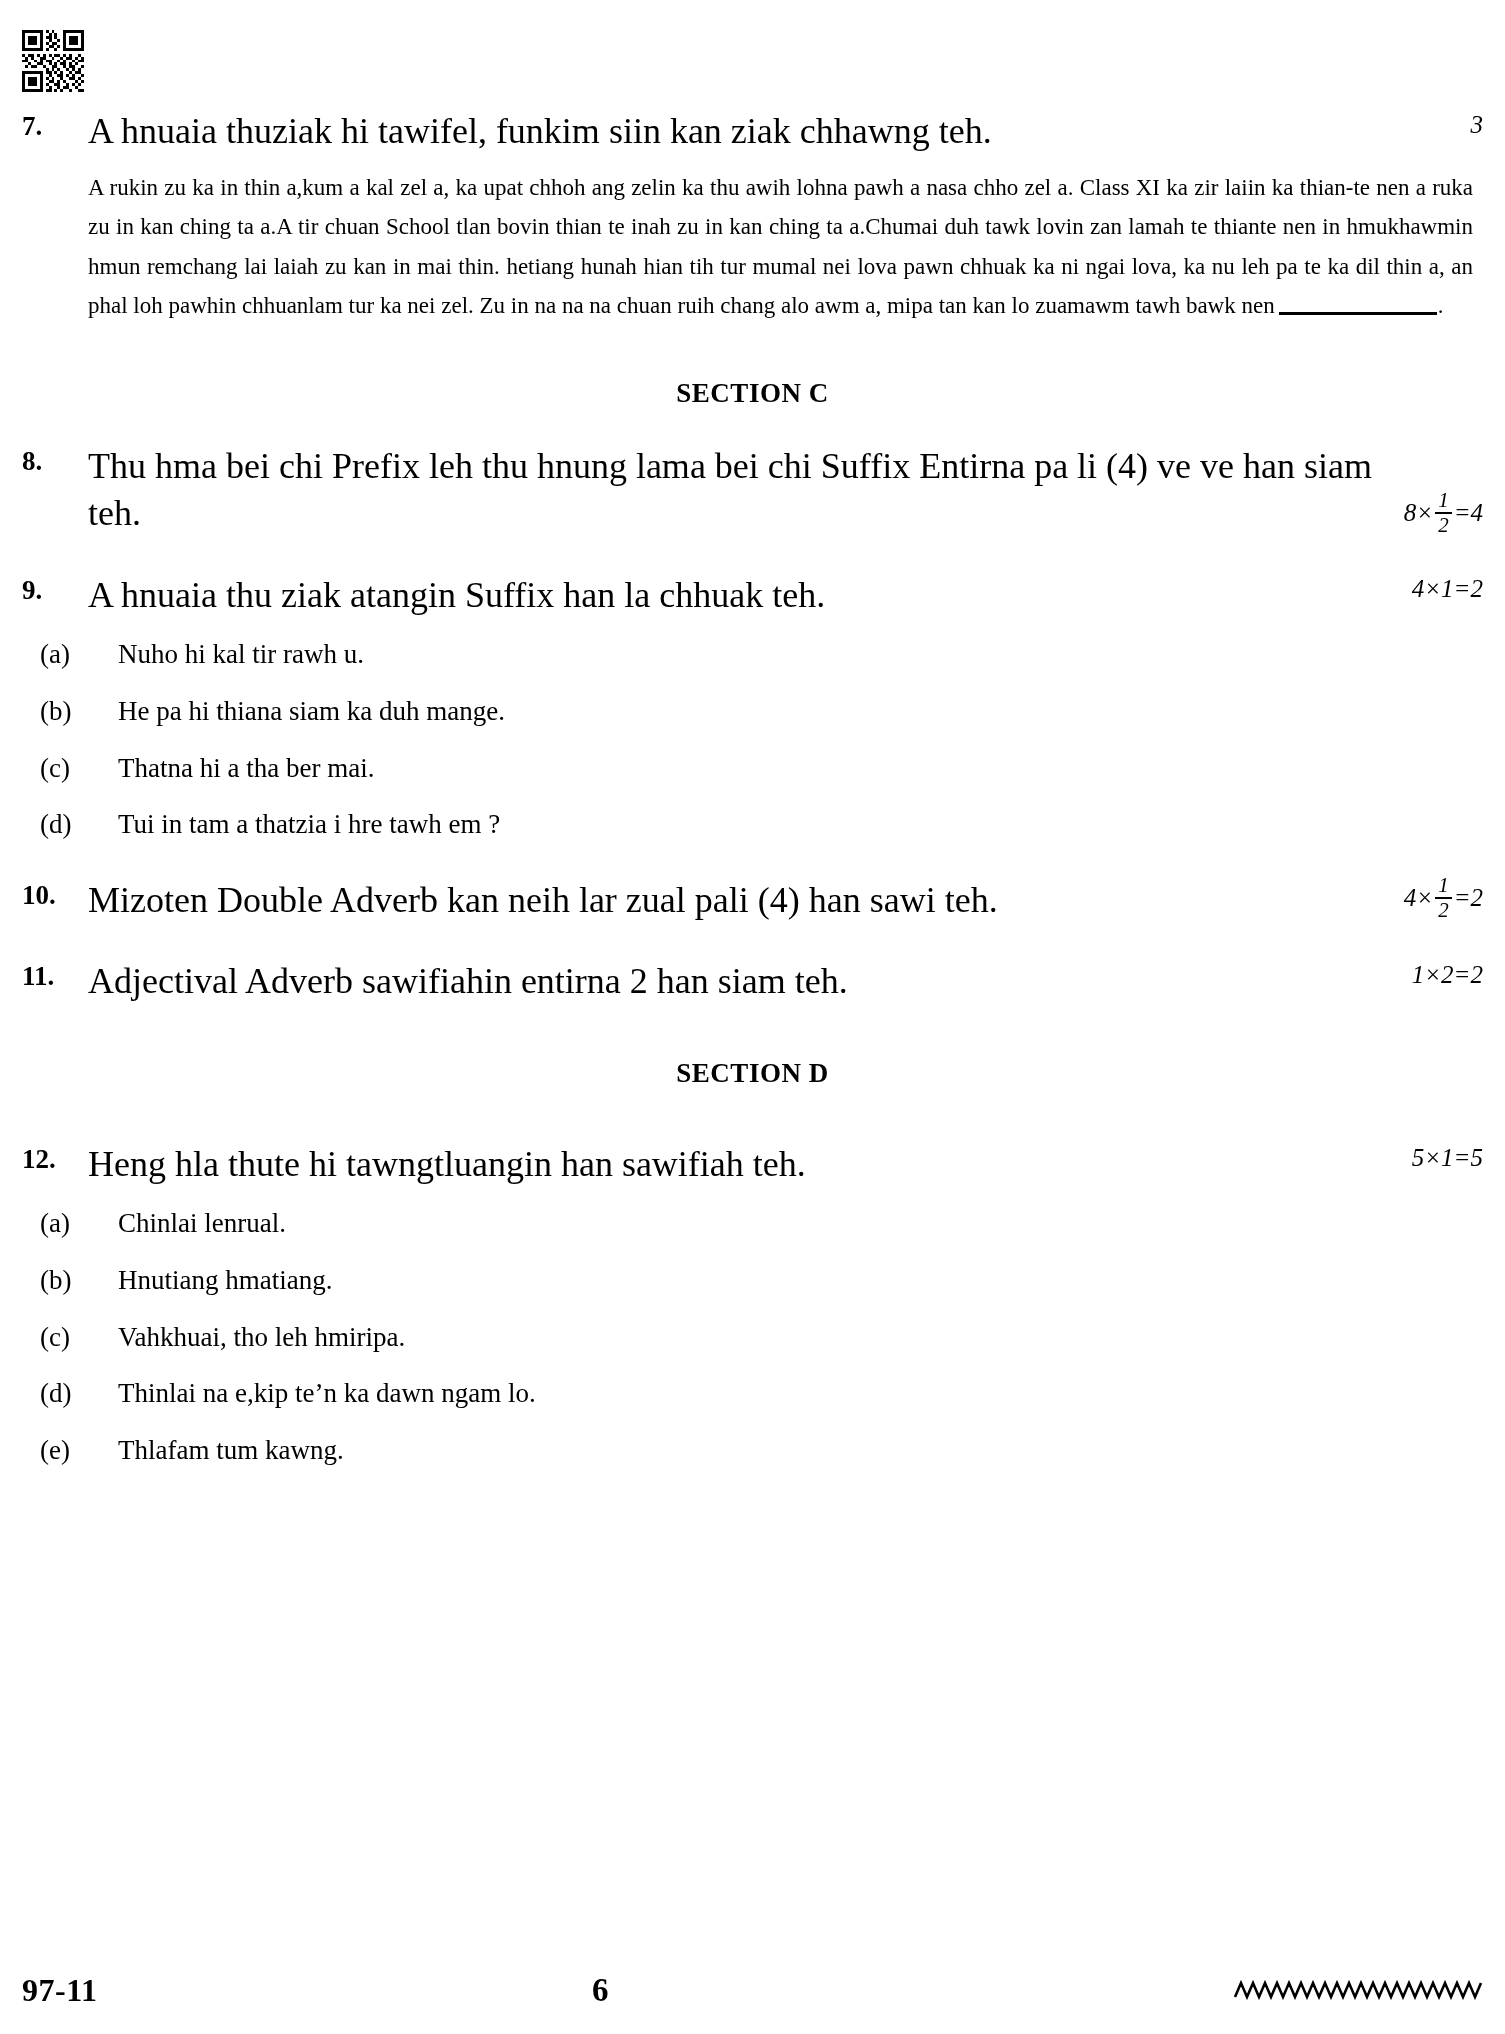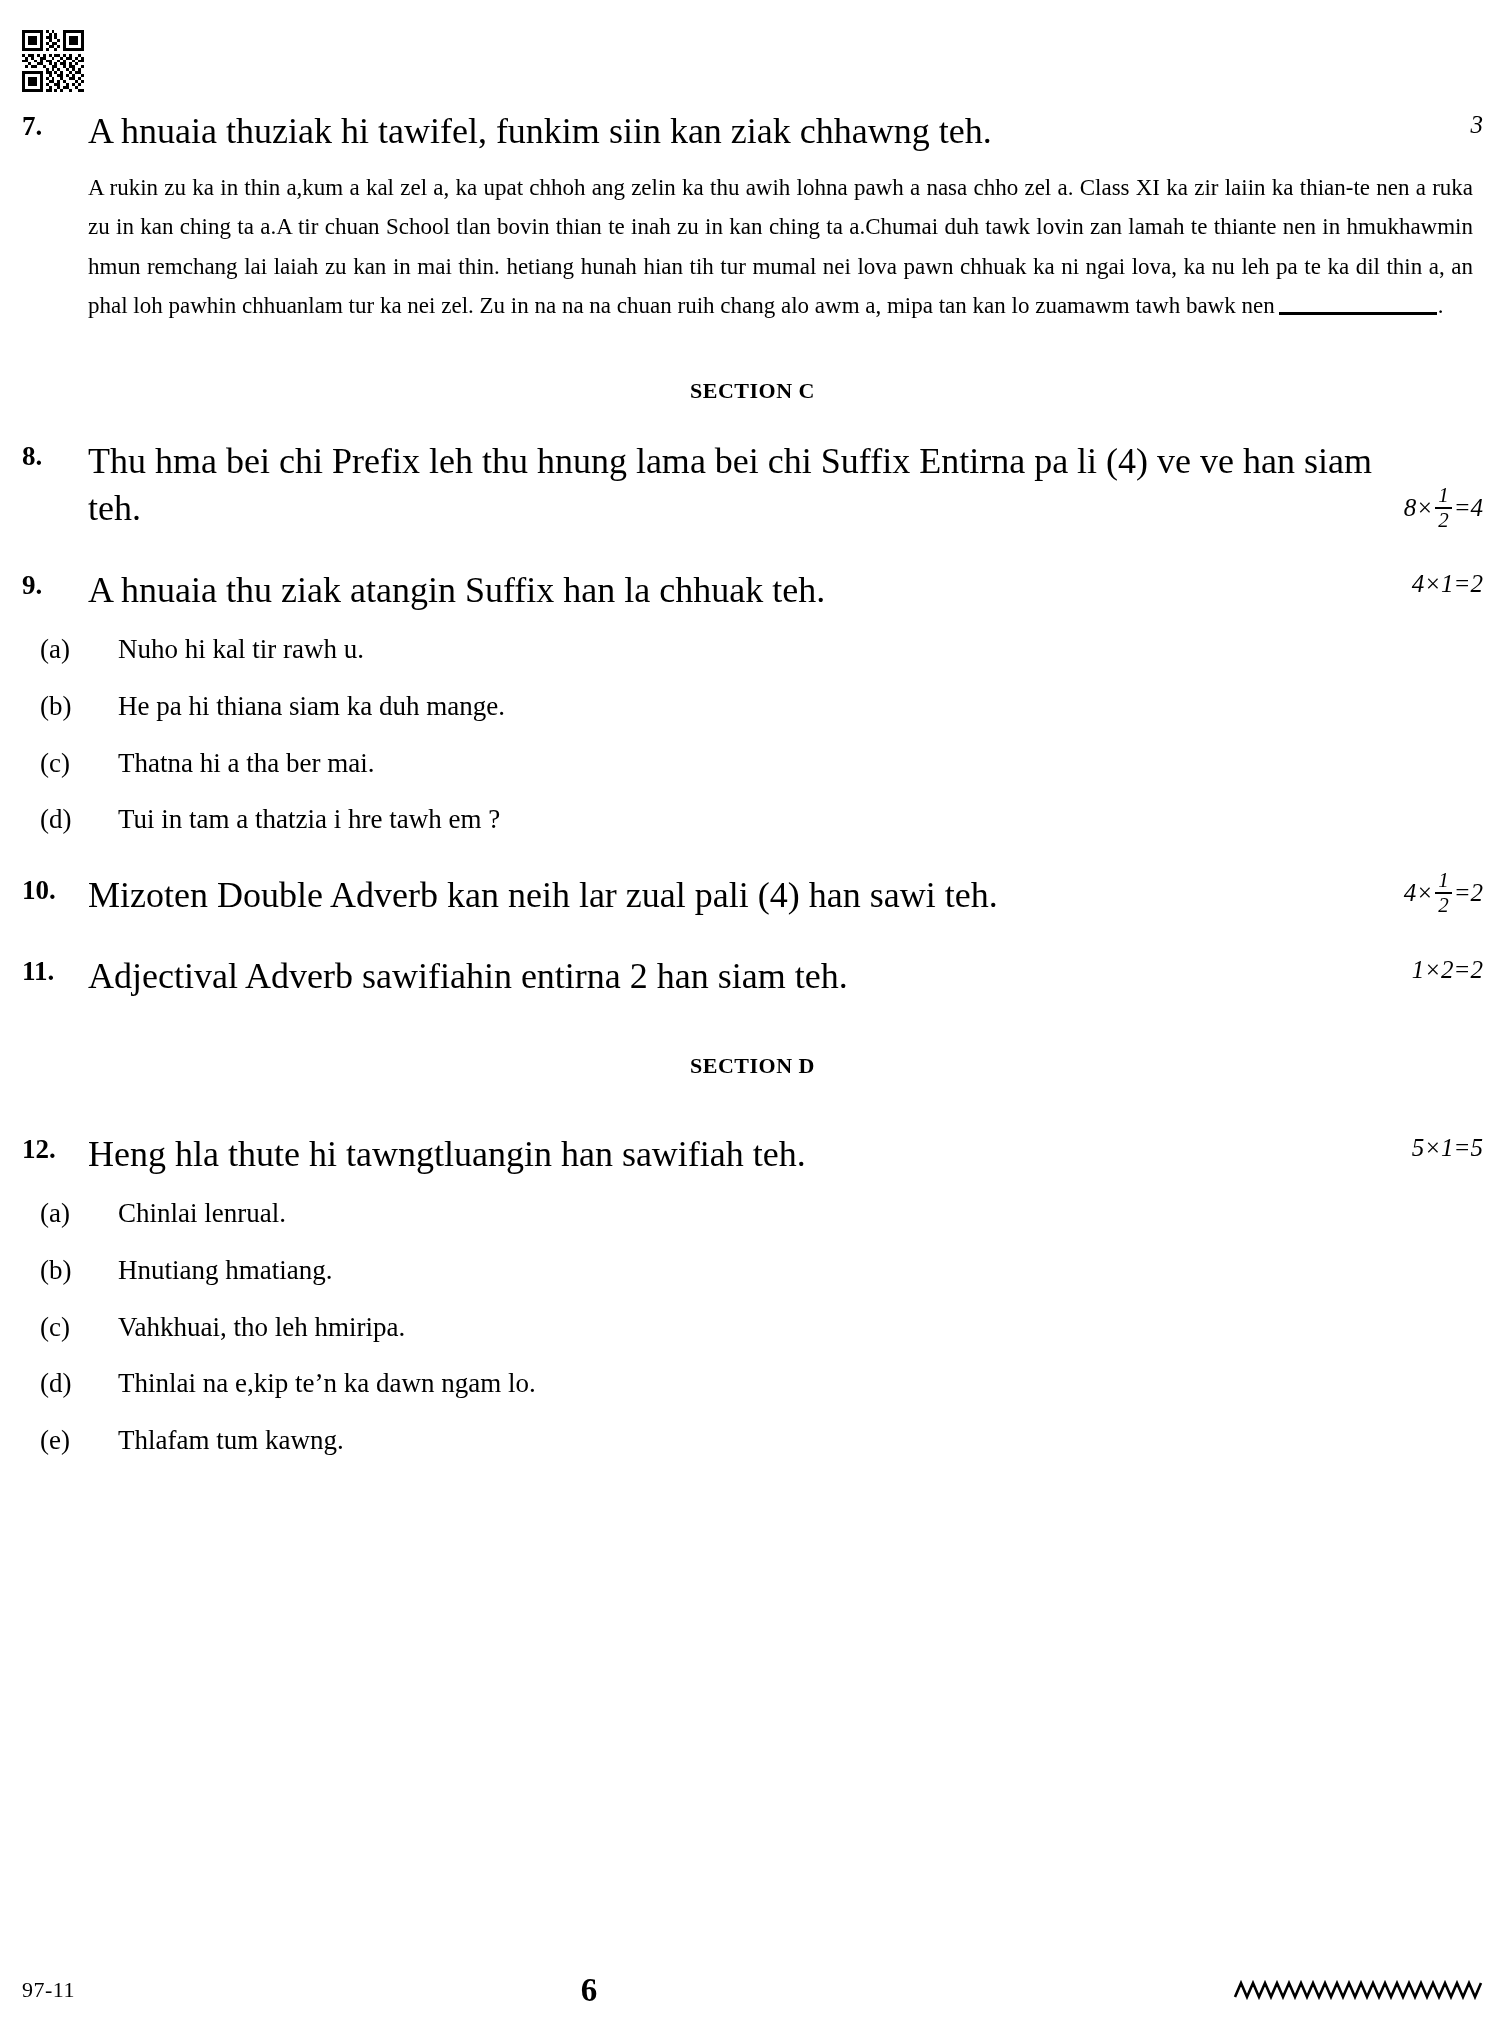--- a/index.html
+++ b/index.html
@@ -83,21 +83,21 @@
     width: 158px;
     border-bottom: 3px solid #000;
     vertical-align: -2px;
     margin: 0 1px 0 4px;
   }
 
   
   .section-heading {
     text-align: center;
     font-weight: bold;
-    font-size: 22px;
+    font-size: 27px;
     letter-spacing: 0.5px;
   }
 
   
   .sub-list { margin: 0; padding: 0; }
   .sub-item {
     display: flex;
     align-items: flex-start;
     font-size: 27px;
     line-height: 1.32;
@@ -136,22 +136,22 @@
   .footer {
     position: absolute;
     left: 22px;
     right: 22px;
     bottom: 22px;
     height: 44px;
     display: flex;
     align-items: center;
   }
   .footer-code {
-    font-weight: normal;
-    font-size: 22px;
+    font-weight: bold;
+    font-size: 32px;
     flex: 0 0 auto;
     letter-spacing: 0.5px;
   }
   .footer-page {
     flex: 1 1 auto;
     text-align: center;
     font-weight: bold;
     font-size: 33px;
     padding-right: 130px;
   }

